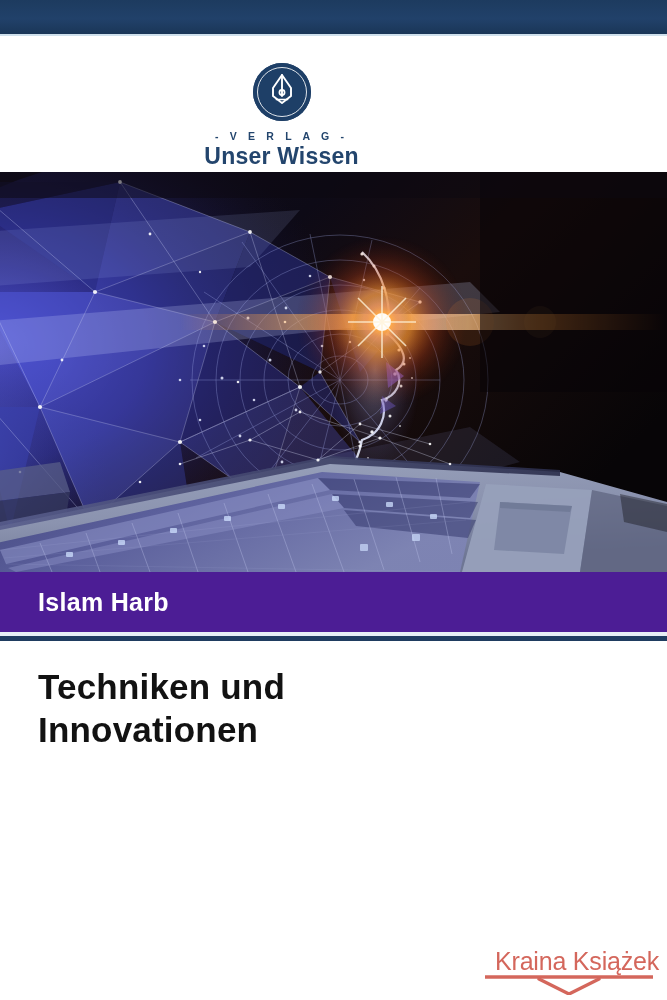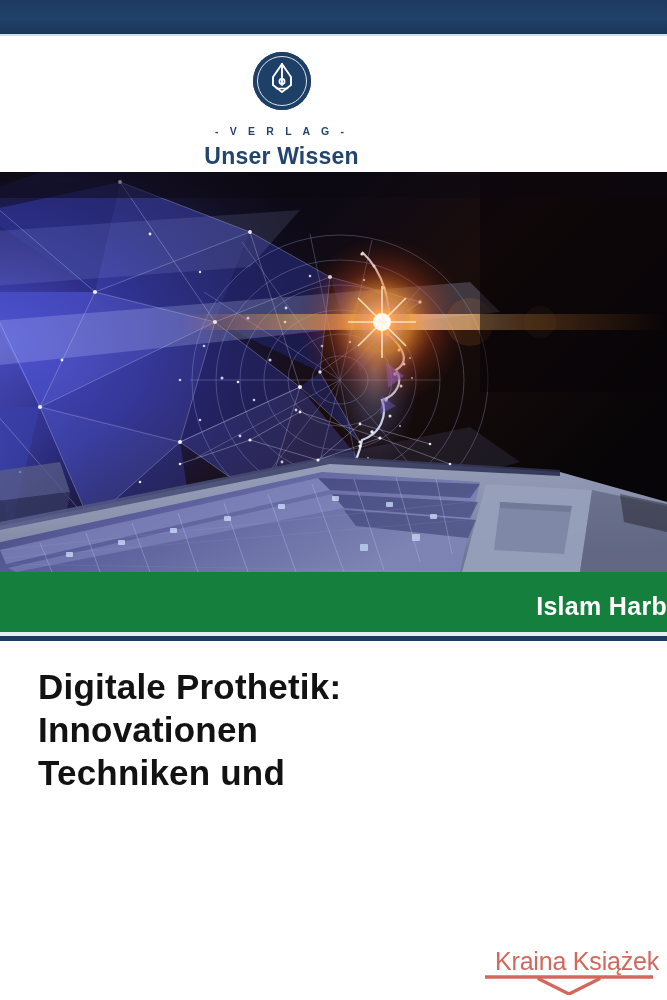--- a/index.html
+++ b/index.html
@@ -34,21 +34,21 @@
 
   
   .publisher {
     position: absolute;
     left: 0; top: 40px;
     width: 563px;
     height: 130px;
     display: flex;
     flex-direction: column;
     align-items: center;
-    justify-content: space-between;
+    justify-content: flex-end;
     padding-top: 12px;
     box-sizing: border-box;
   }
   .logo-mark {
     width: 58px;
     height: 58px;
     border-radius: 50%;
     background: #1e3f67;
     display: flex;
     align-items: center;
@@ -92,25 +92,24 @@
     overflow: hidden;
     background: #08060a;
   }
   .cover-photo svg { display: block; }
 
   
   .author-band {
     position: absolute;
     left: 0; top: 572px;
     width: 667px;
-    height: 69px;
-    background: #15803d;
+    height: 60px;
+    background: #4c1d95;
     display: flex;
     align-items: center;
-    justify-content: flex-end;
   }
   .author-name {
     margin-left: 38px;
     color: #ffffff;
     font-size: 25px;
     font-weight: 700;
     letter-spacing: 0.3px;
   }
   .band-gap {
     position: absolute;
@@ -484,23 +483,22 @@
   </svg>
 </div>
 
 <div class="author-band">
   <span class="author-name">Islam Harb</span>
 </div>
 <div class="band-gap"></div>
 <div class="band-rule"></div>
 
 <div class="title-block">
-  <div class="title-line">Digitale Prothetik:</div>
+  <div class="title-line">Techniken und</div>
   <div class="title-line">Innovationen</div>
-  <div class="title-line">Techniken und</div>
 </div>
 
 <div class="watermark">
   <div class="watermark-text">Kraina Książek</div>
   <span>
     <svg width="180" height="20" viewBox="0 0 180 20" aria-hidden="true" style="display:block;">
       <path d="M6,2 L174,2" stroke="#d4675c" stroke-width="3.4" stroke-linecap="butt"></path>
       <path d="M60,4 L90,19 L120,4" fill="none" stroke="#d4675c" stroke-width="3.4" stroke-linejoin="round" stroke-linecap="round"></path>
     </svg>
   </span>

